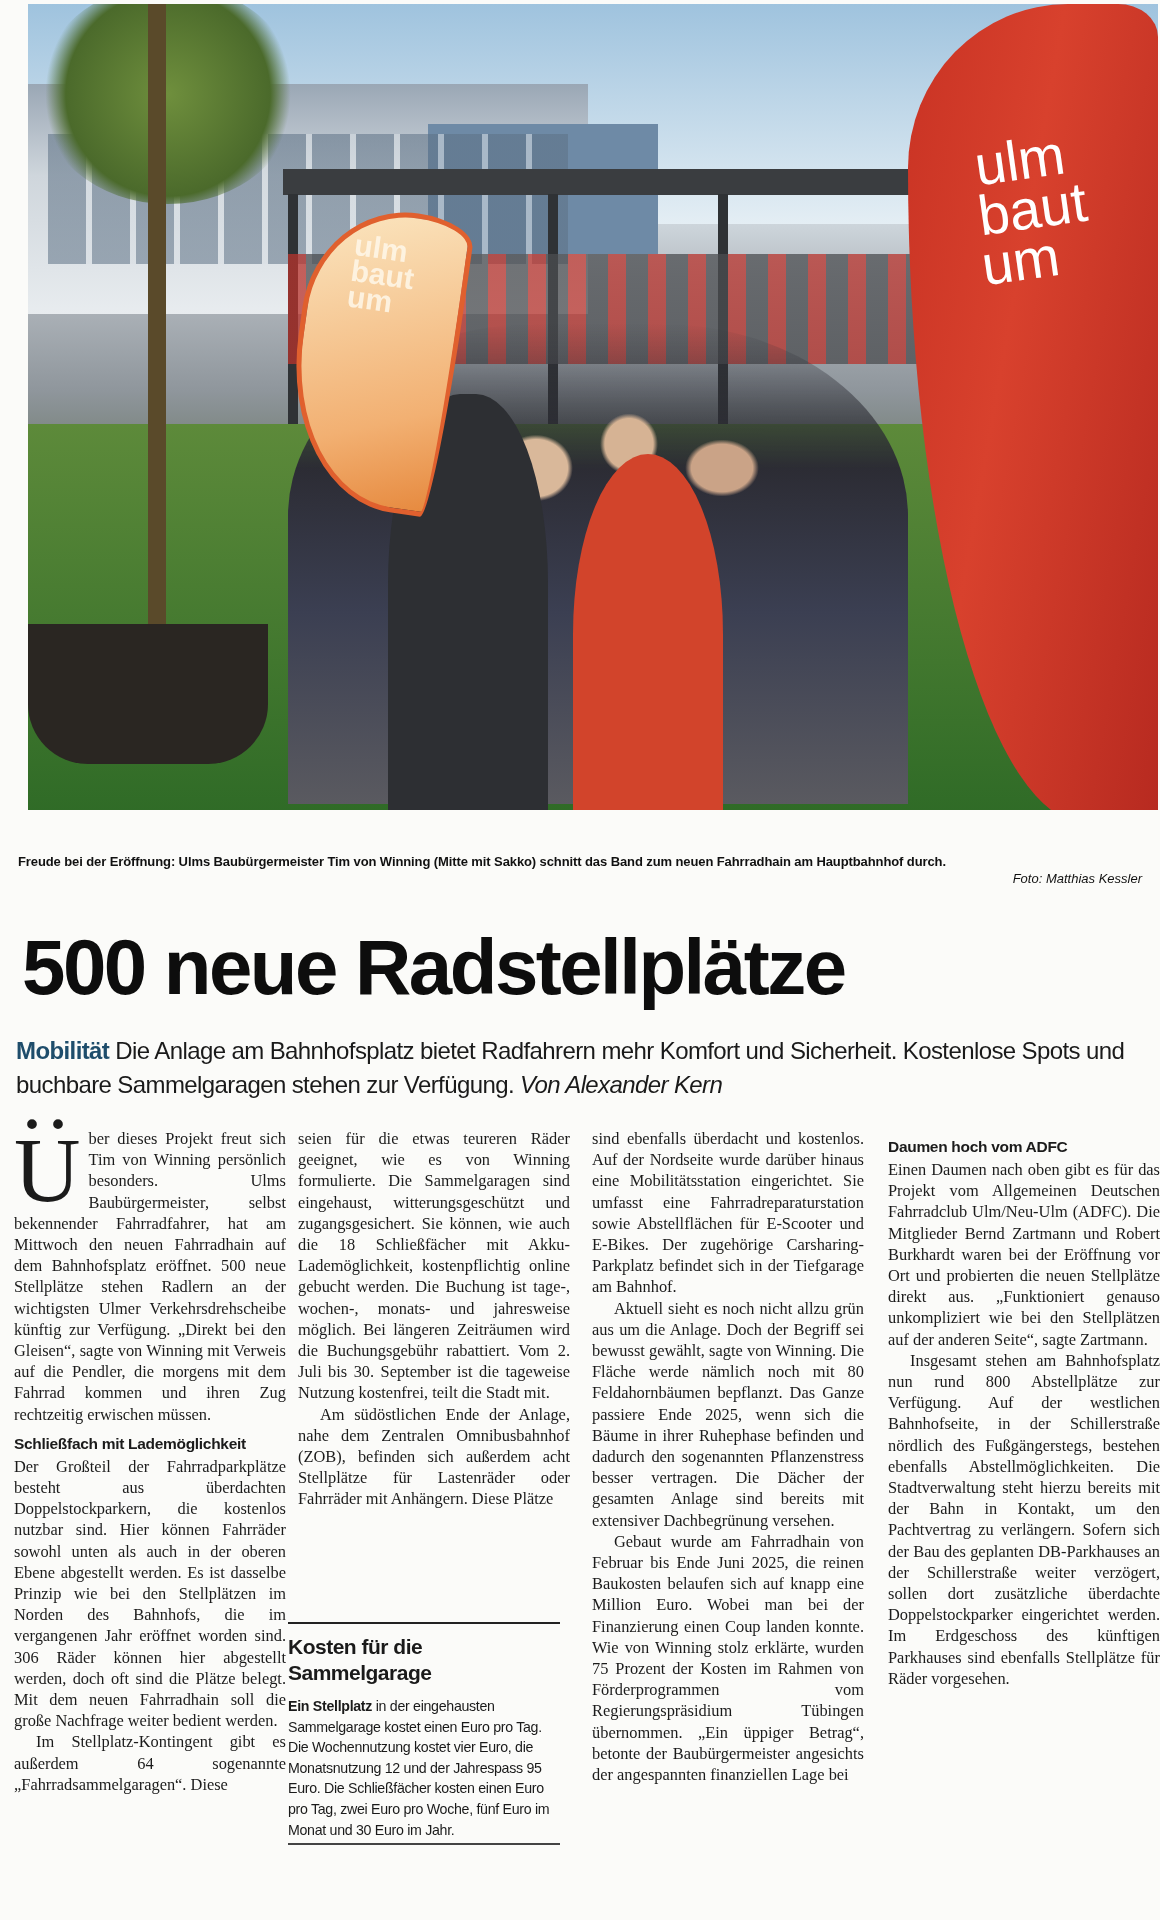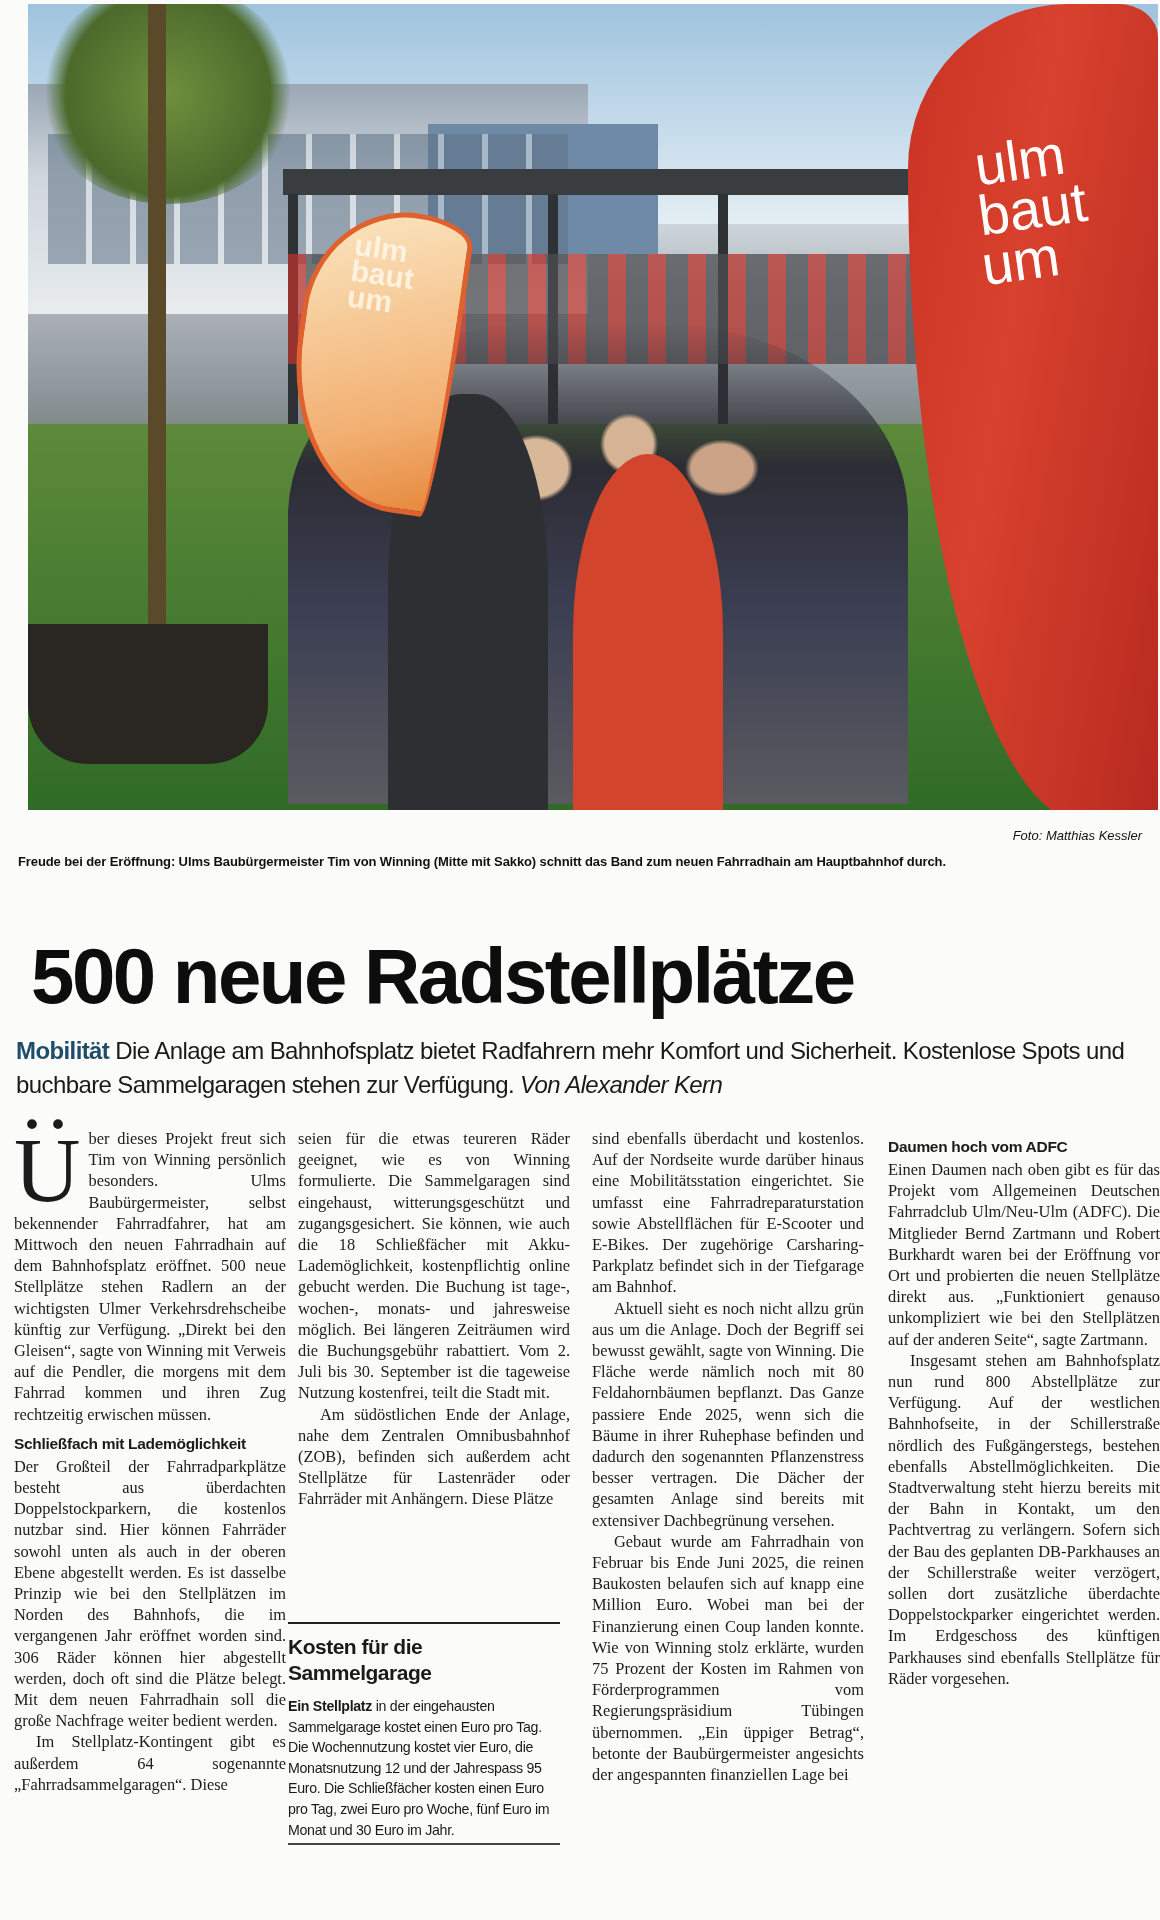--- a/index.html
+++ b/index.html
@@ -52,25 +52,25 @@
     font:700 30px/26px "Liberation Sans", sans-serif; opacity:.85; }
   .photo .flag-right { position:absolute; left:880px; top:0; width:250px; height:820px;
     background:linear-gradient(100deg,#c93324,#d8412d 40%,#b72a20 100%);
     border-radius:80% 20% 0 90% / 25% 5% 0 100%; }
   .photo .flag-right span { position:absolute; left:70px; top:130px; color:#fff;
     font:400 56px/50px "Liberation Sans", sans-serif; transform:rotate(-4deg); }
 
   
   .caption { position:absolute; left:18px; top:852px; width:1125px;
     font:700 13px/19px "Liberation Sans", sans-serif; color:#111; letter-spacing:-.1px; }
-  .credit { position:absolute; right:18px; top:826px; font:italic 13px/19px "Liberation Sans", sans-serif; color:#111; }
+  .credit { position:absolute; right:18px; top:869px; font:italic 13px/19px "Liberation Sans", sans-serif; color:#111; }
 
   
   .headline { position:absolute; left:14px; top:914px;
-    font:700 78px/90px "Liberation Sans", sans-serif; letter-spacing:-2.5px; color:#0d0d0d; margin:17px; }
+    font:700 78px/90px "Liberation Sans", sans-serif; letter-spacing:-2.5px; color:#0d0d0d; margin:8px; }
   .subhead { position:absolute; left:16px; top:1034px; width:1130px;
     font:400 24px/34px "Liberation Sans", sans-serif; color:#1a1a1a; letter-spacing:-.6px; }
   .kicker { font-weight:700; color:#1e4d6b; }
   .author { font-style:italic; }
 
   
   .col { position:absolute; top:1128px; width:272px;
     font:400 16.4px/21.2px "Liberation Serif", serif; text-align:justify; hyphens:manual; color:#1b1b1b; }
   .col p { margin:0; text-indent:0; }
   .col p + p { text-indent:22px; }

